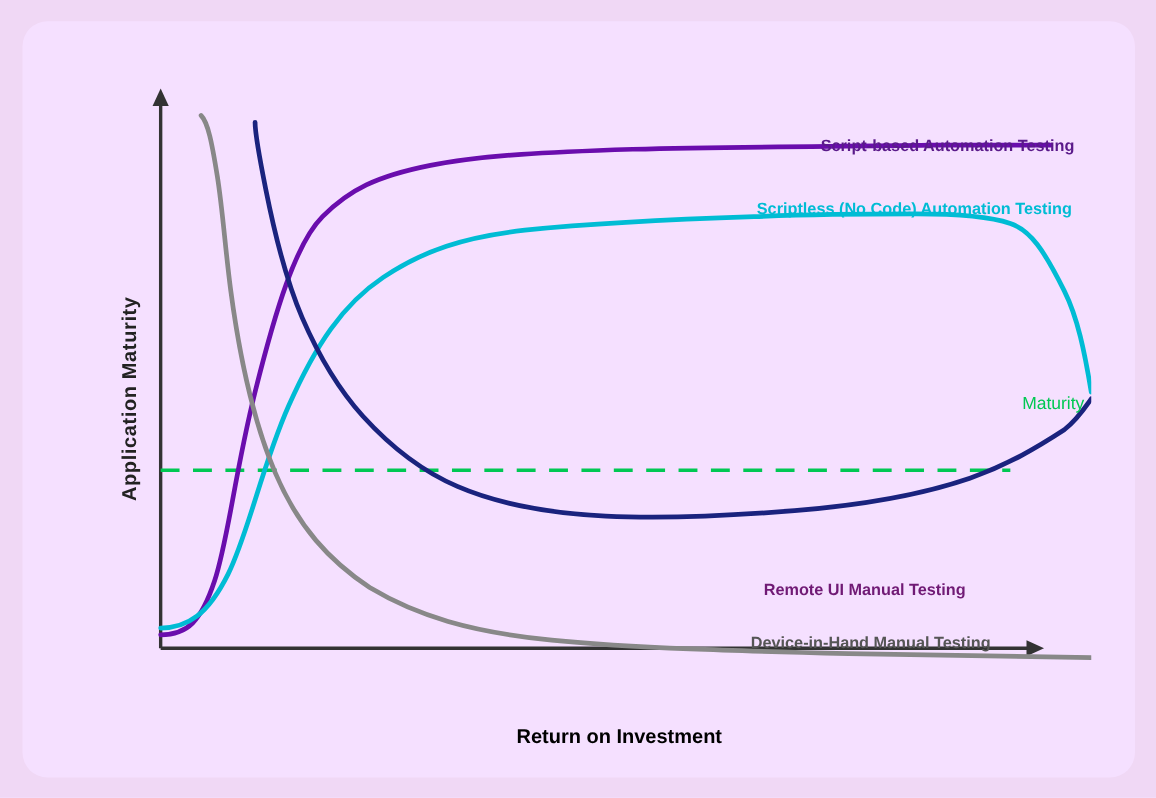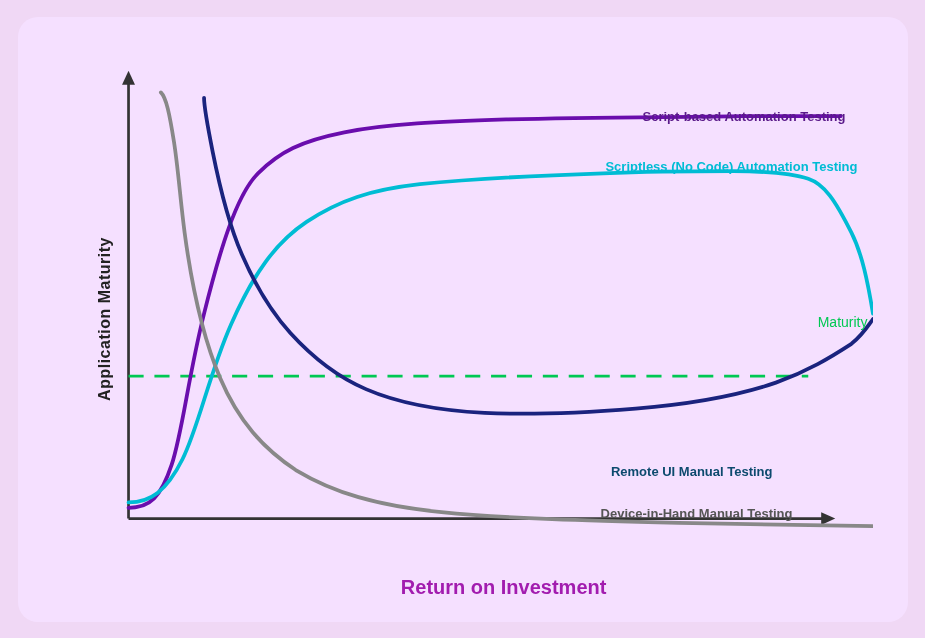--- a/index.html
+++ b/index.html
@@ -38,36 +38,36 @@
       font-weight: 700;
       color: #222;
       white-space: nowrap;
       letter-spacing: 0.5px;
     }
     .x-axis-label {
       position: absolute;
       bottom: -10px;
       left: 50%;
       transform: translateX(-30%);
-      font-size: 20px;
+      font-size: 16px;
       font-weight: 700;
-      color: #a21caf;
+      color: #000000;
       white-space: nowrap;
     }
     svg.chart-svg {
       position: absolute;
       top: 0;
       left: 0;
       width: 100%;
       height: 100%;
     }
     .label-script-based {
       position: absolute;
       top: 60px;
-      right: 27px;
+      right: 13px;
       font-size: 13px;
       font-weight: 700;
       color: #5a1a8a;
       white-space: nowrap;
     }
     .label-scriptless {
       position: absolute;
       top: 110px;
       right: 15px;
       font-size: 13px;
@@ -75,21 +75,21 @@
       color: #00bcd4;
       white-space: nowrap;
       text-align: right;
     }
     .label-remote {
       position: absolute;
       bottom: 110px;
       right: 100px;
       font-size: 13px;
       font-weight: 700;
-      color: #0c4a6e;
+      color: #701a75;
       white-space: nowrap;
     }
     .label-device {
       position: absolute;
       bottom: 68px;
       right: 80px;
       font-size: 13px;
       font-weight: 700;
       color: #555;
       white-space: nowrap;

